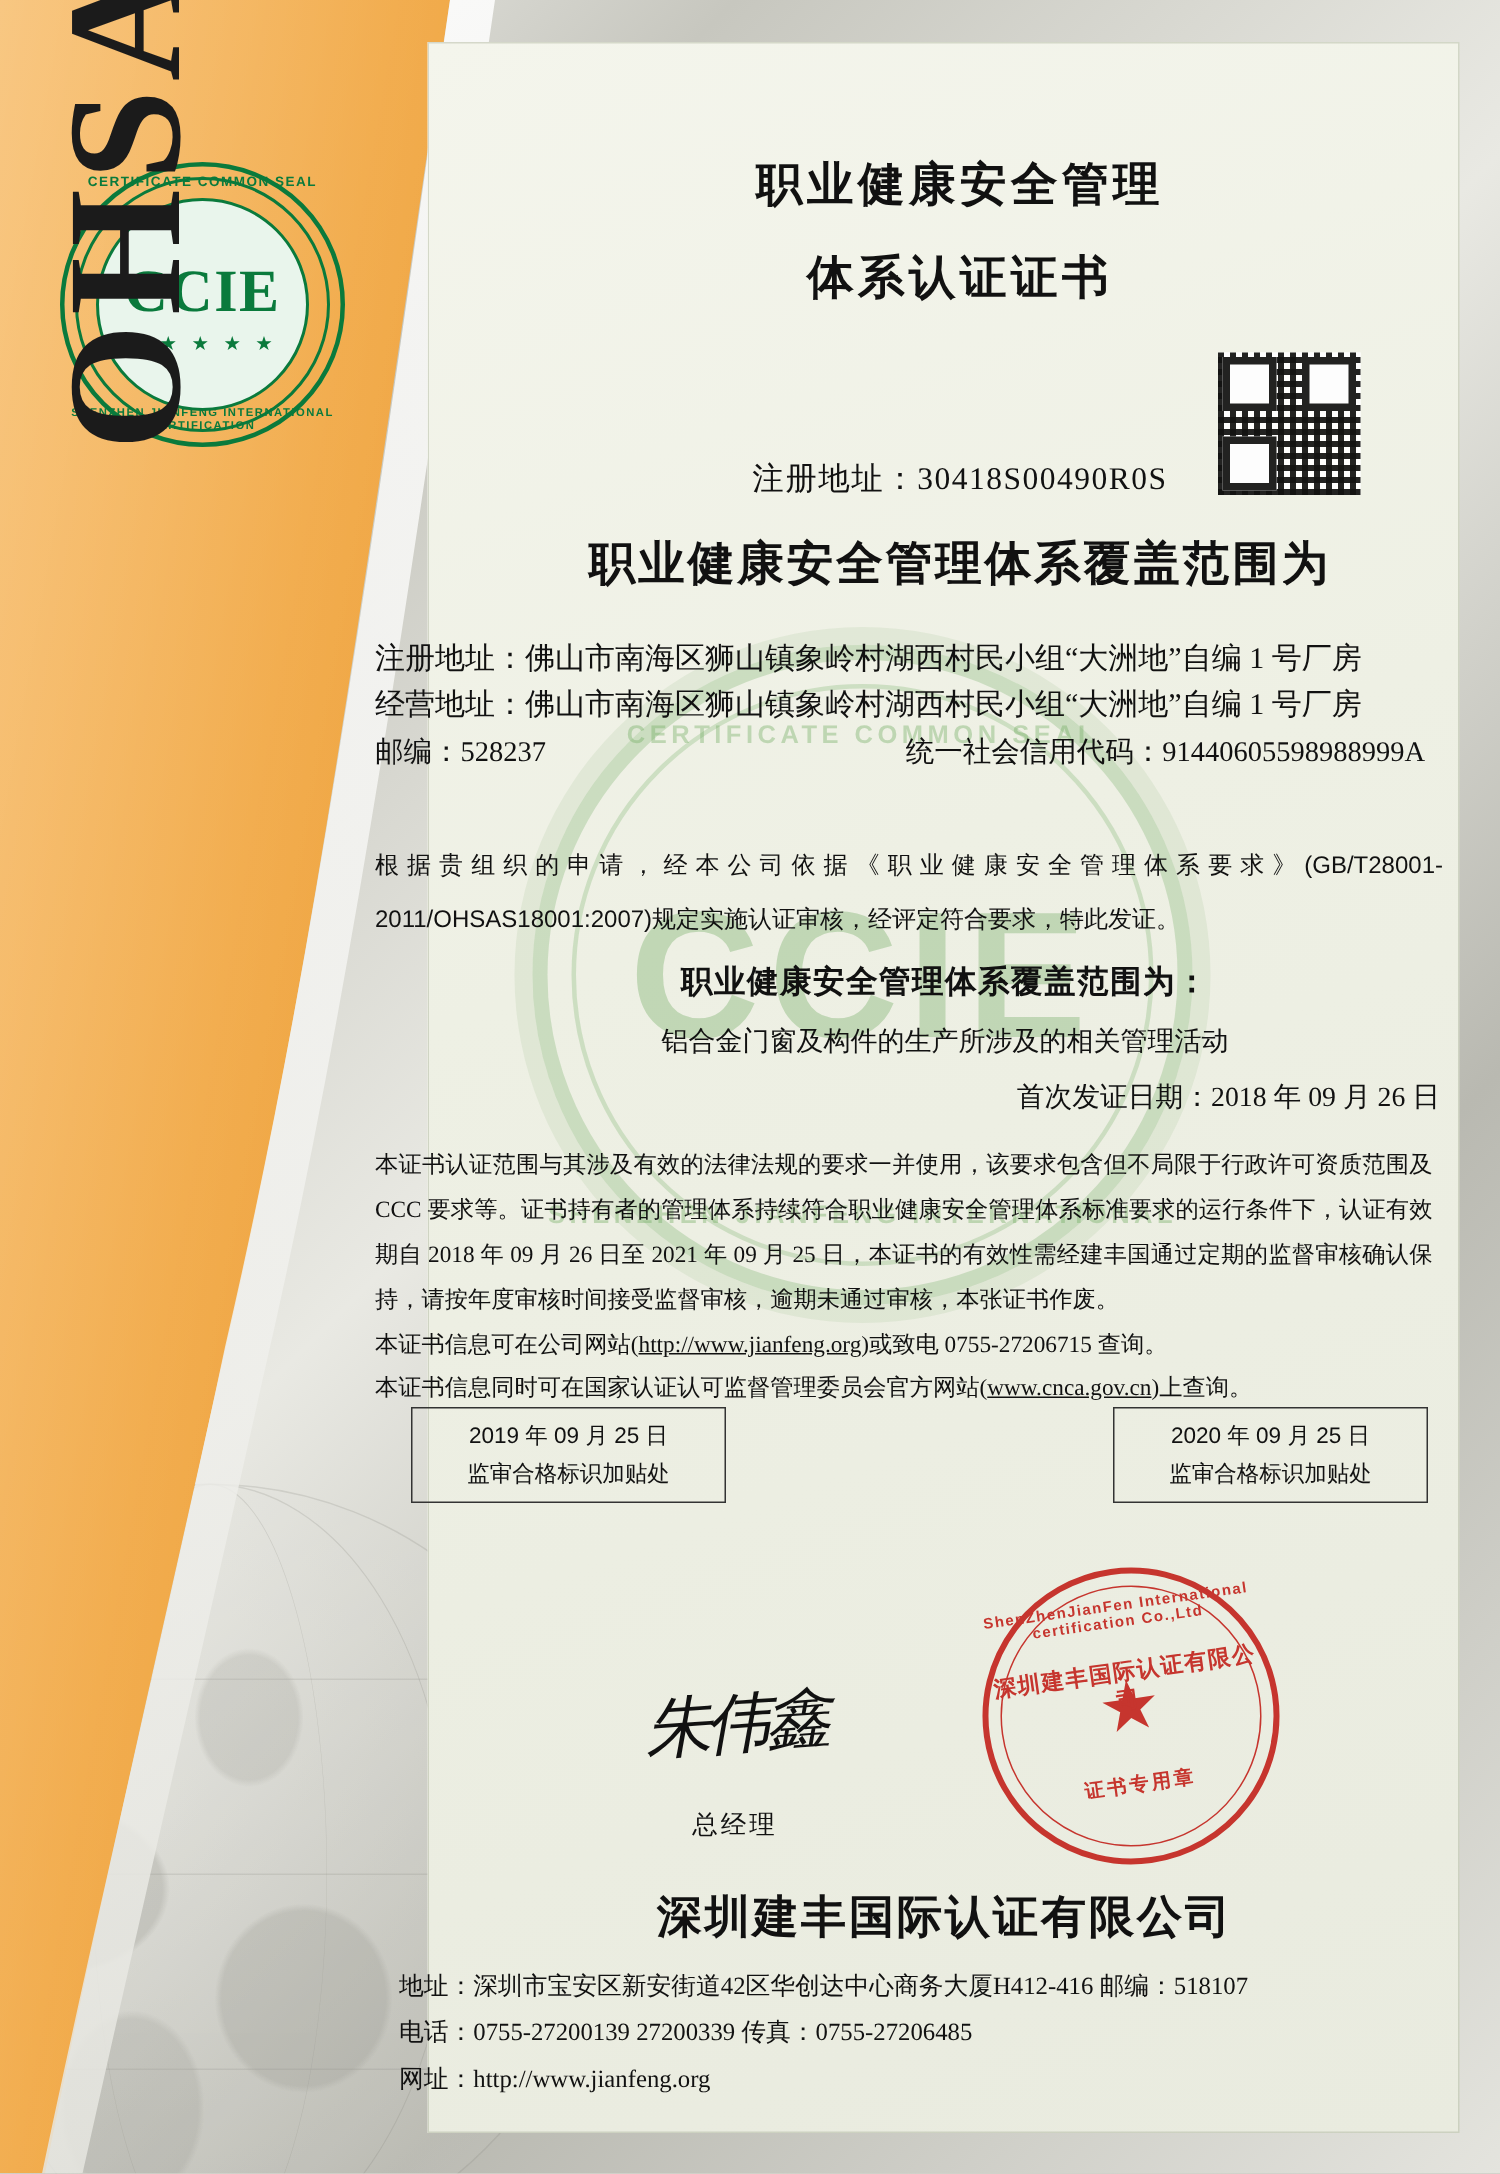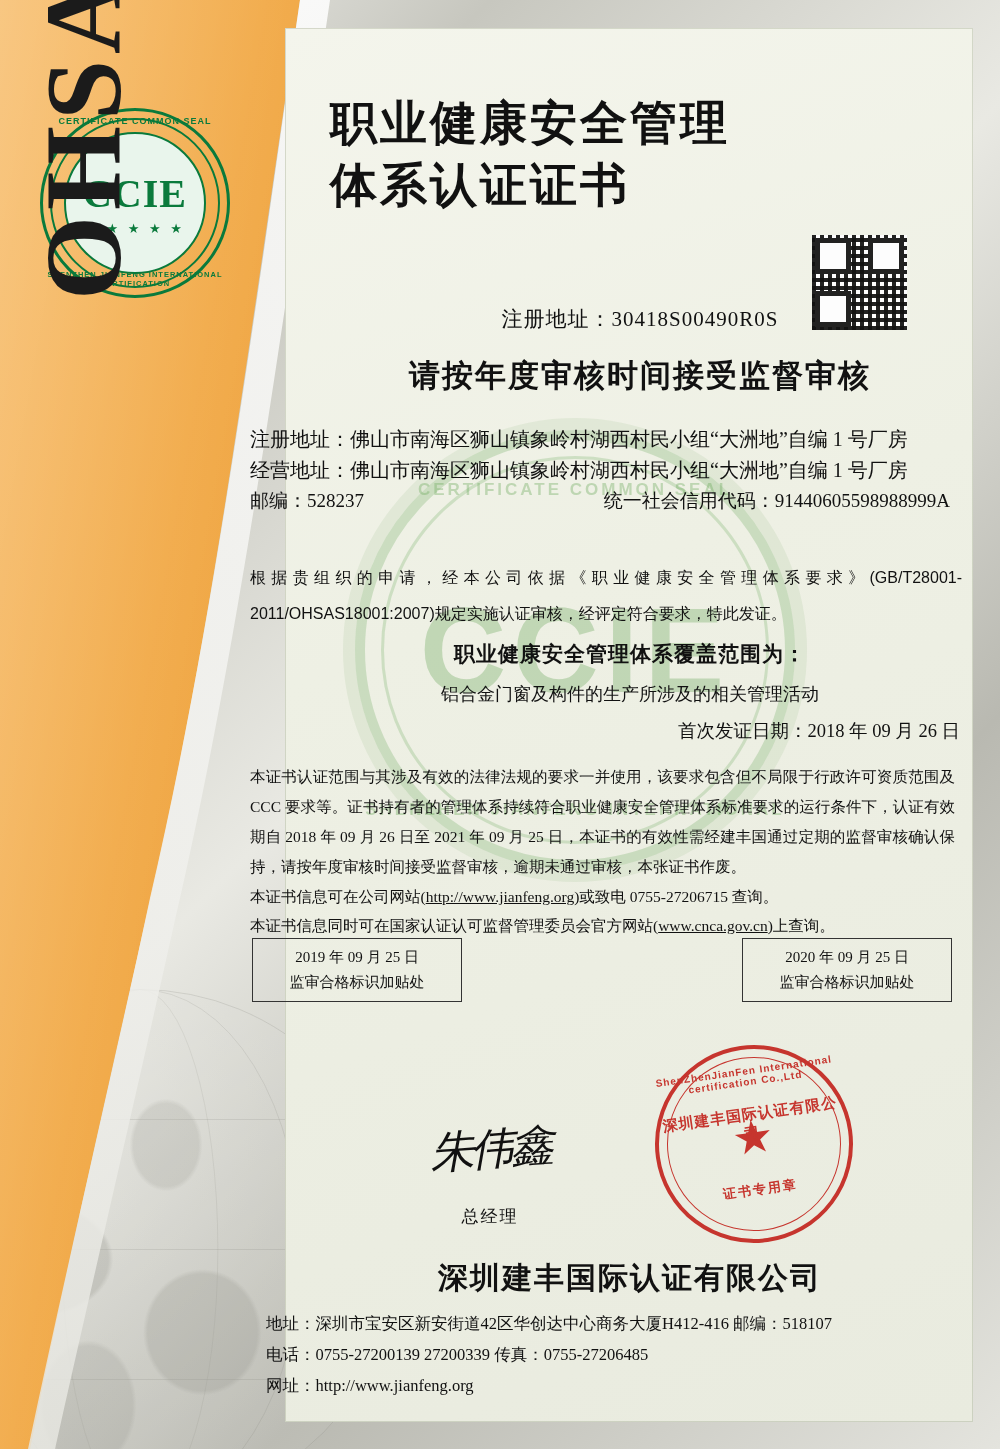--- a/index.html
+++ b/index.html
@@ -125,23 +125,23 @@
   }
   .qr:before,.qr:after{
     content:"";position:absolute;width:26px;height:26px;border:5px solid #111;background:#fff;
   }
   .qr:before{left:3px;top:3px;}
   .qr:after{right:3px;top:3px;}
   .qr-bl{position:absolute;left:3px;bottom:3px;width:26px;height:26px;border:5px solid #111;background:#fff;}
 
   
   .title{
-    position:absolute;left:330px;top:92px;width:620px;text-align:left;
+    position:absolute;left:330px;top:92px;width:620px;text-align:center;
     font-family:"Liberation Serif",serif;font-weight:bold;color:#111;
-    font-size:47px;line-height:62px;letter-spacing:3px;
+    font-size:31px;line-height:62px;letter-spacing:3px;
   }
   .cert-no{
     position:absolute;left:330px;top:305px;width:620px;text-align:center;
     font-family:"Liberation Serif",serif;font-size:21px;color:#111;letter-spacing:1px;
   }
   .company{
     position:absolute;left:300px;top:355px;width:680px;text-align:center;
     font-family:"Liberation Serif",serif;font-weight:bold;font-size:31px;color:#111;letter-spacing:2px;
   }
   .addr{
@@ -178,21 +178,21 @@
     font-family:Liberation Serif, serif;font-size:15.5px;color:#111;line-height:26px;
   }
   .note1{top:884px;}
   .note2{top:913px;}
   .stamp-boxes{
     position:absolute;left:252px;top:938px;width:700px;
     display:flex;justify-content:space-between;
   }
   .stamp-box{
     width:200px;border:1px solid #333;padding:6px 4px;text-align:center;
-    font-family:Liberation Serif, serif;font-size:15px;color:#111;line-height:25px;
+    font-family:Liberation Sans, sans-serif;font-size:15px;color:#111;line-height:25px;margin-left:22px;
   }
   .signature{
     position:absolute;left:380px;top:1120px;width:220px;text-align:center;
     font-family:"Liberation Serif",serif;font-size:44px;color:#111;
     transform:rotate(-4deg);font-style:italic;letter-spacing:-4px;
   }
   .sig-label{
     position:absolute;left:380px;top:1205px;width:220px;text-align:center;
     font-family:"Liberation Serif",serif;font-size:17px;color:#111;letter-spacing:2px;
   }
@@ -267,21 +267,21 @@
 
   <div class="title">
     <div>职业健康安全管理</div>
     <div>体系认证证书</div>
   </div>
 
   <div class="cert-no">
     <span>注册地址：</span><span>30418S00490R0S</span>
   </div>
 
-  <div class="company">请按年度审核时间接受监督审核</div>
+  <div class="company">职业健康安全管理体系覆盖范围为</div>
 
   <div class="addr">
     <div>
       <span>注册地址：</span><span>佛山市南海区狮山镇象岭村湖西村民小组“大洲地”自编 1 号厂房</span>
     </div>
     <div>
       <span>经营地址：</span><span>佛山市南海区狮山镇象岭村湖西村民小组“大洲地”自编 1 号厂房</span>
     </div>
   </div>
 

